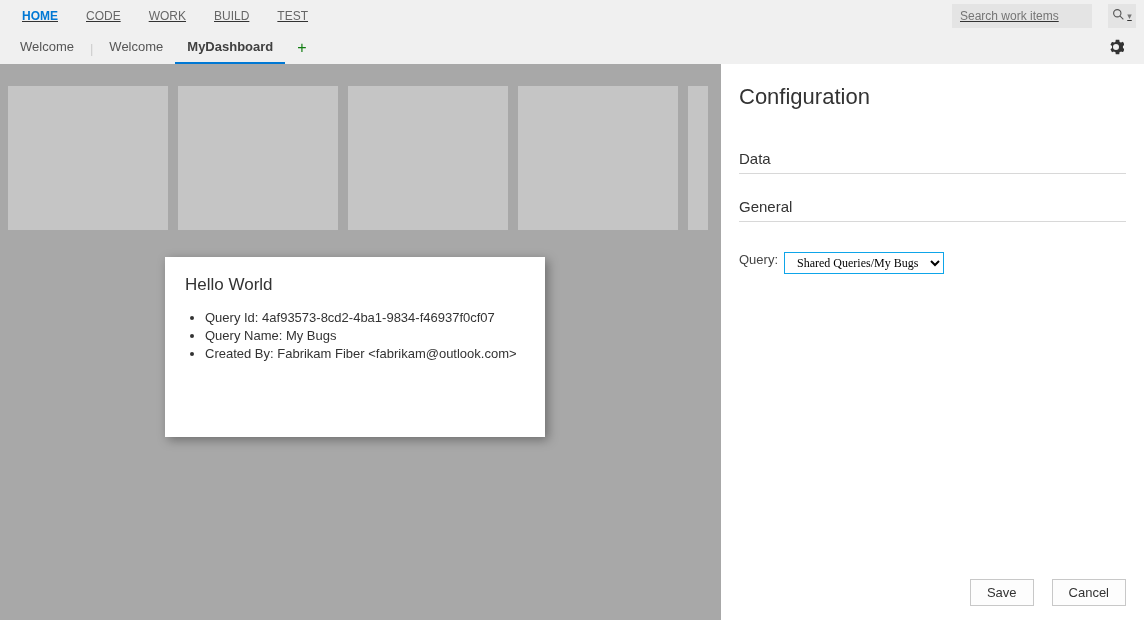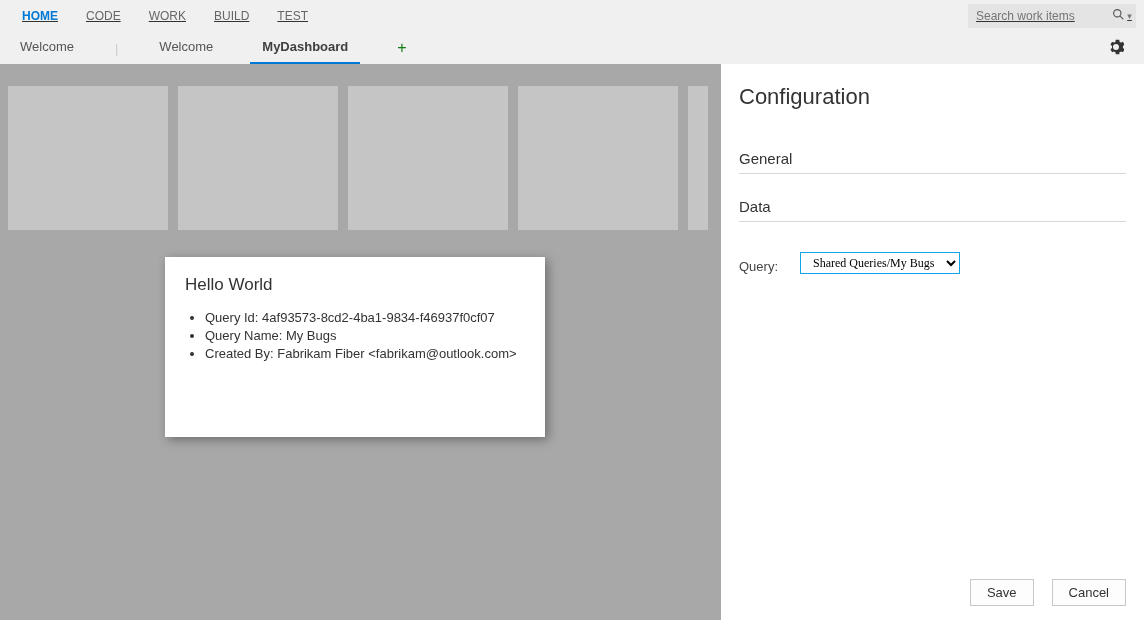--- a/index.html
+++ b/index.html
@@ -37,21 +37,21 @@
       cursor: pointer;
       line-height: 32px;
     }
     .nav-item.active {
       color: #0078d4;
       font-weight: 600;
     }
     .topnav-right {
       display: flex;
       align-items: center;
-      gap: 0;
+      gap: 16px;
     }
     .search-box {
       background: #e4e4e4;
       border: none;
       height: 24px;
       width: 140px;
       padding: 0 8px;
       font-size: 12px;
       color: #666;
       outline: none;
@@ -70,21 +70,20 @@
     .subnav {
       display: flex;
       align-items: center;
       height: 32px;
       padding: 0 8px;
       justify-content: space-between;
     }
     .subnav-left {
       display: flex;
       align-items: center;
-      gap: 25px;
     }
     .subtab {
       padding: 0 12px;
       font-size: 13px;
       color: #555;
       cursor: pointer;
       line-height: 30px;
       border-bottom: 3px solid transparent;
     }
     .subtab.active {
@@ -171,22 +170,22 @@
     }
     .section-header {
       font-size: 15px;
       color: #333;
       padding-bottom: 6px;
       border-bottom: 1px solid #d8d8d8;
       margin-bottom: 24px;
     }
     .query-row {
       display: flex;
-      align-items: flex-end;
-      gap: 22px;
+      align-items: flex-start;
+      gap: 6px;
       font-size: 13px;
       color: #444;
       margin-top: 6px;
     }
     .query-select {
       border: 1px solid #0ea5e9;
       height: 22px;
       font-size: 12px;
       padding: 0 8px;
       width: 160px;
@@ -274,22 +273,22 @@
       <ul class="popup-list">
         <li>Query Id: 4af93573-8cd2-4ba1-9834-f46937f0cf07</li>
         <li>Query Name: My Bugs</li>
         <li>Created By: Fabrikam Fiber &lt;fabrikam@outlook.com&gt;</li>
       </ul>
     </div>
   </div>
 
   <div class="config-panel">
     <div class="config-title">Configuration</div>
+    <div class="section-header">Data</div>
     <div class="section-header">General</div>
-    <div class="section-header">Data</div>
     <div class="query-row">
       <span>Query:</span>
       <select class="query-select">
         <option>Shared Queries/My Bugs</option>
       </select>
     </div>
     <div class="footer-buttons">
       <button class="btn">Save</button>
       <button class="btn">Cancel</button>
     </div>

